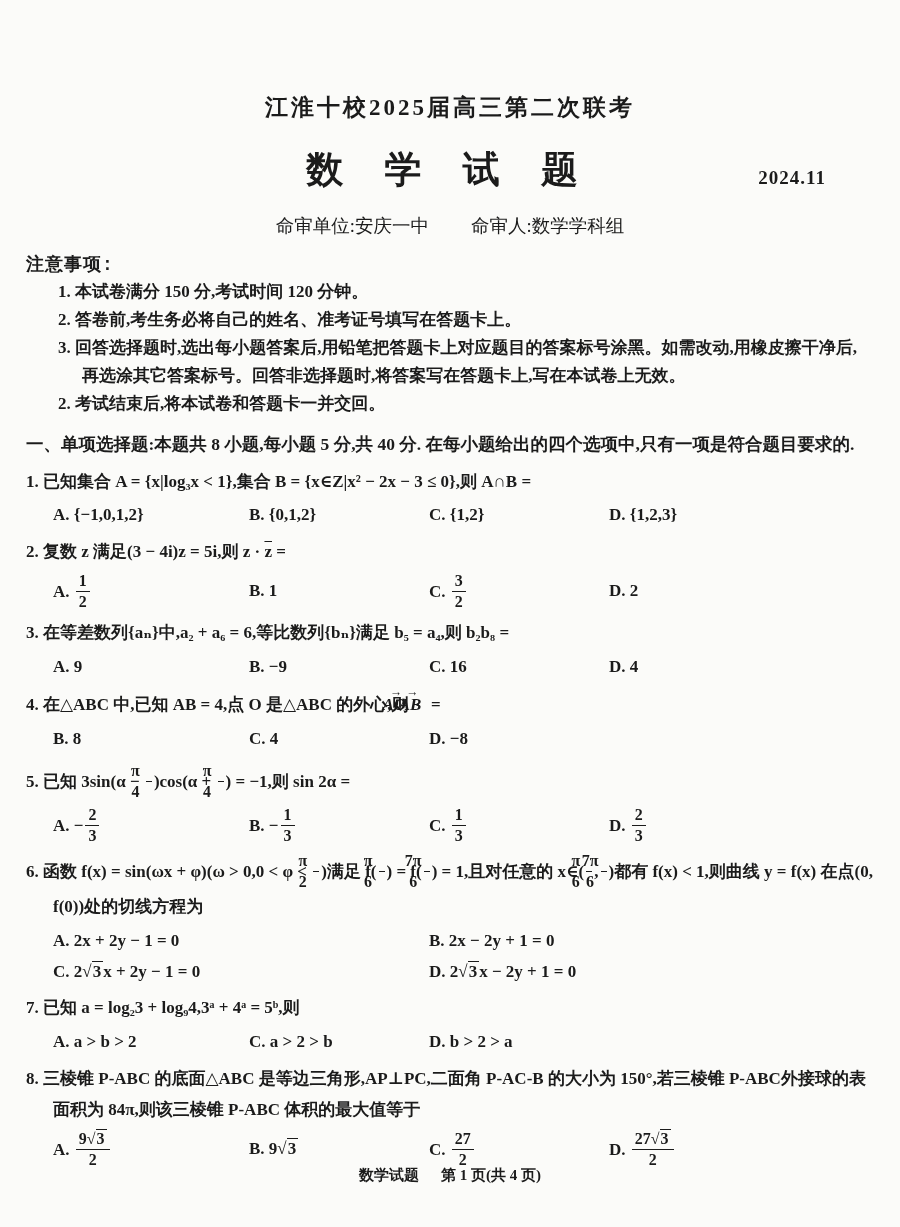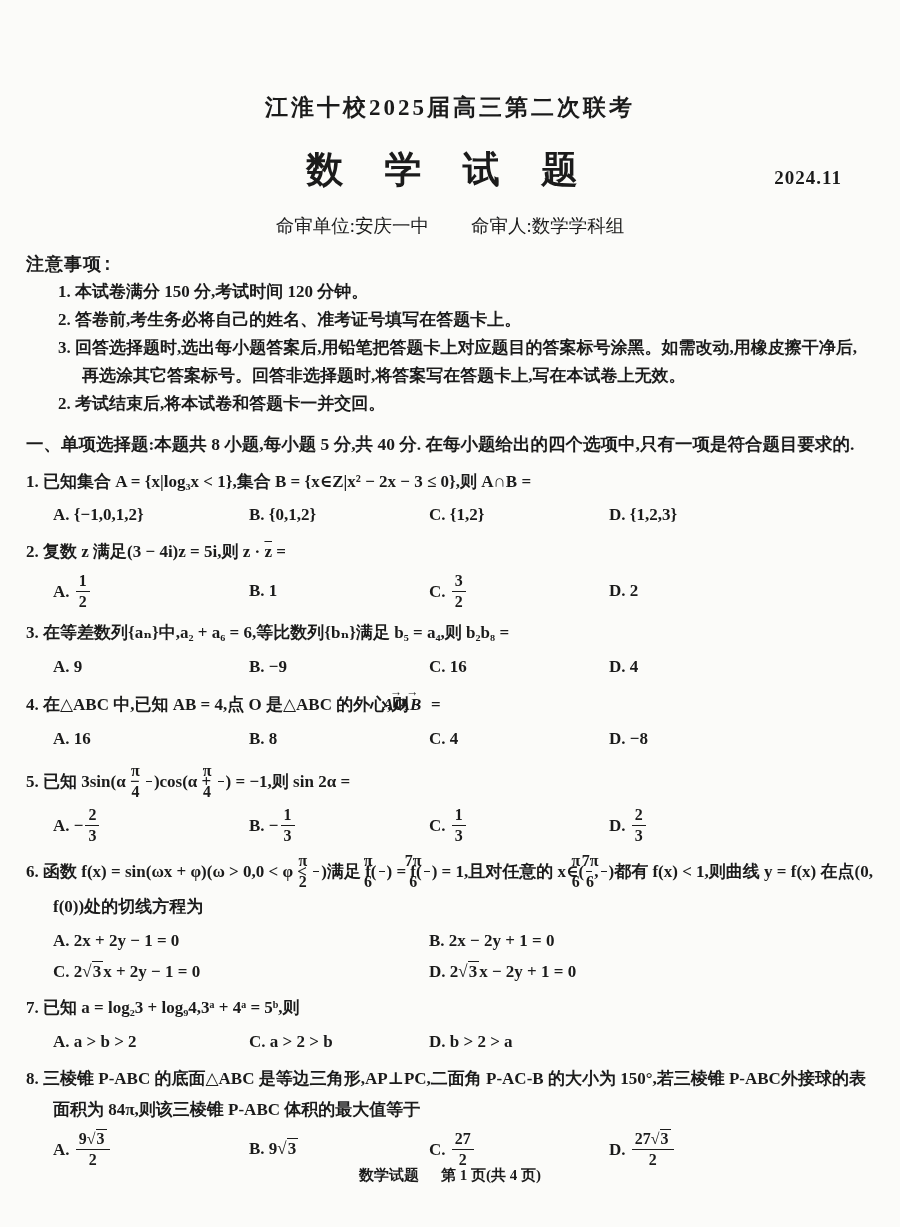--- a/index.html
+++ b/index.html
@@ -5,21 +5,21 @@
   html,body{margin:0;padding:0;}
   body{
     width:900px;height:1227px;overflow:hidden;
     background:#fbfbf9;color:#1b1b1b;
     font-family:"Liberation Serif","DejaVu Serif",serif;
   }
   .page{box-sizing:border-box;width:900px;height:1227px;padding:92px 26px 8px 26px;position:relative;}
   .exam-line{text-align:center;font-size:23px;font-weight:600;letter-spacing:3px;}
   .title-row{position:relative;margin-top:20px;height:54px;}
   .main-title{text-align:center;font-size:37px;font-weight:bold;letter-spacing:16px;line-height:54px;}
-  .date{position:absolute;right:32px;bottom:8px;font-size:19px;font-weight:bold;letter-spacing:1px;}
+  .date{position:absolute;right:48px;bottom:8px;font-size:19px;font-weight:bold;letter-spacing:1px;}
   .byline{text-align:center;margin-top:16px;font-size:18.5px;font-weight:normal;}
   .byline .sep{display:inline-block;width:42px;}
   .notice-heading{font-size:18px;font-weight:bold;margin-top:14px;letter-spacing:1px;font-family:Liberation Mono, monospace;}
   .notice-list{margin:2px 14px 0 0;}
   .notice-item{font-size:17px;line-height:1.64;margin-left:32px;padding-left:24px;text-indent:-24px;font-weight:600;}
   .sec-heading{font-size:17.5px;font-weight:bold;margin-top:12px;padding-left:36px;text-indent:-36px;line-height:1.78;}
   .question{margin-top:6px;}
   .stem{font-size:17px;line-height:1.82;padding-left:27px;text-indent:-27px;font-weight:600;}
   .options{display:grid;margin-left:27px;font-size:17px;margin-top:3px;align-items:center;font-weight:600;}
   .cols4{grid-template-columns:196px 180px 180px 1fr;}
@@ -89,21 +89,20 @@
       <span class="opt">A. 9</span>
       <span class="opt">B. −9</span>
       <span class="opt">C. 16</span>
       <span class="opt">D. 4</span>
     </div>
   </div>
 
   <div class="question">
     <div class="stem">4. 在△ABC 中,已知 AB = 4,点 O 是△ABC 的外心,则<span class="vec"><span class="arr">→</span>AO</span> · <span class="vec"><span class="arr">→</span>AB</span> =</div>
     <div class="options cols4">
-      <span class="opt">A. 16</span>
       <span class="opt">B. 8</span>
       <span class="opt">C. 4</span>
       <span class="opt">D. −8</span>
     </div>
   </div>
 
   <div class="question">
     <div class="stem">5. 已知 3sin(α − <span class="frac"><span class="num">π</span><span class="den">4</span></span>)cos(α + <span class="frac"><span class="num">π</span><span class="den">4</span></span>) = −1,则 sin 2α =</div>
     <div class="options cols4">
       <span class="opt">A. −<span class="frac"><span class="num">2</span><span class="den">3</span></span></span>

